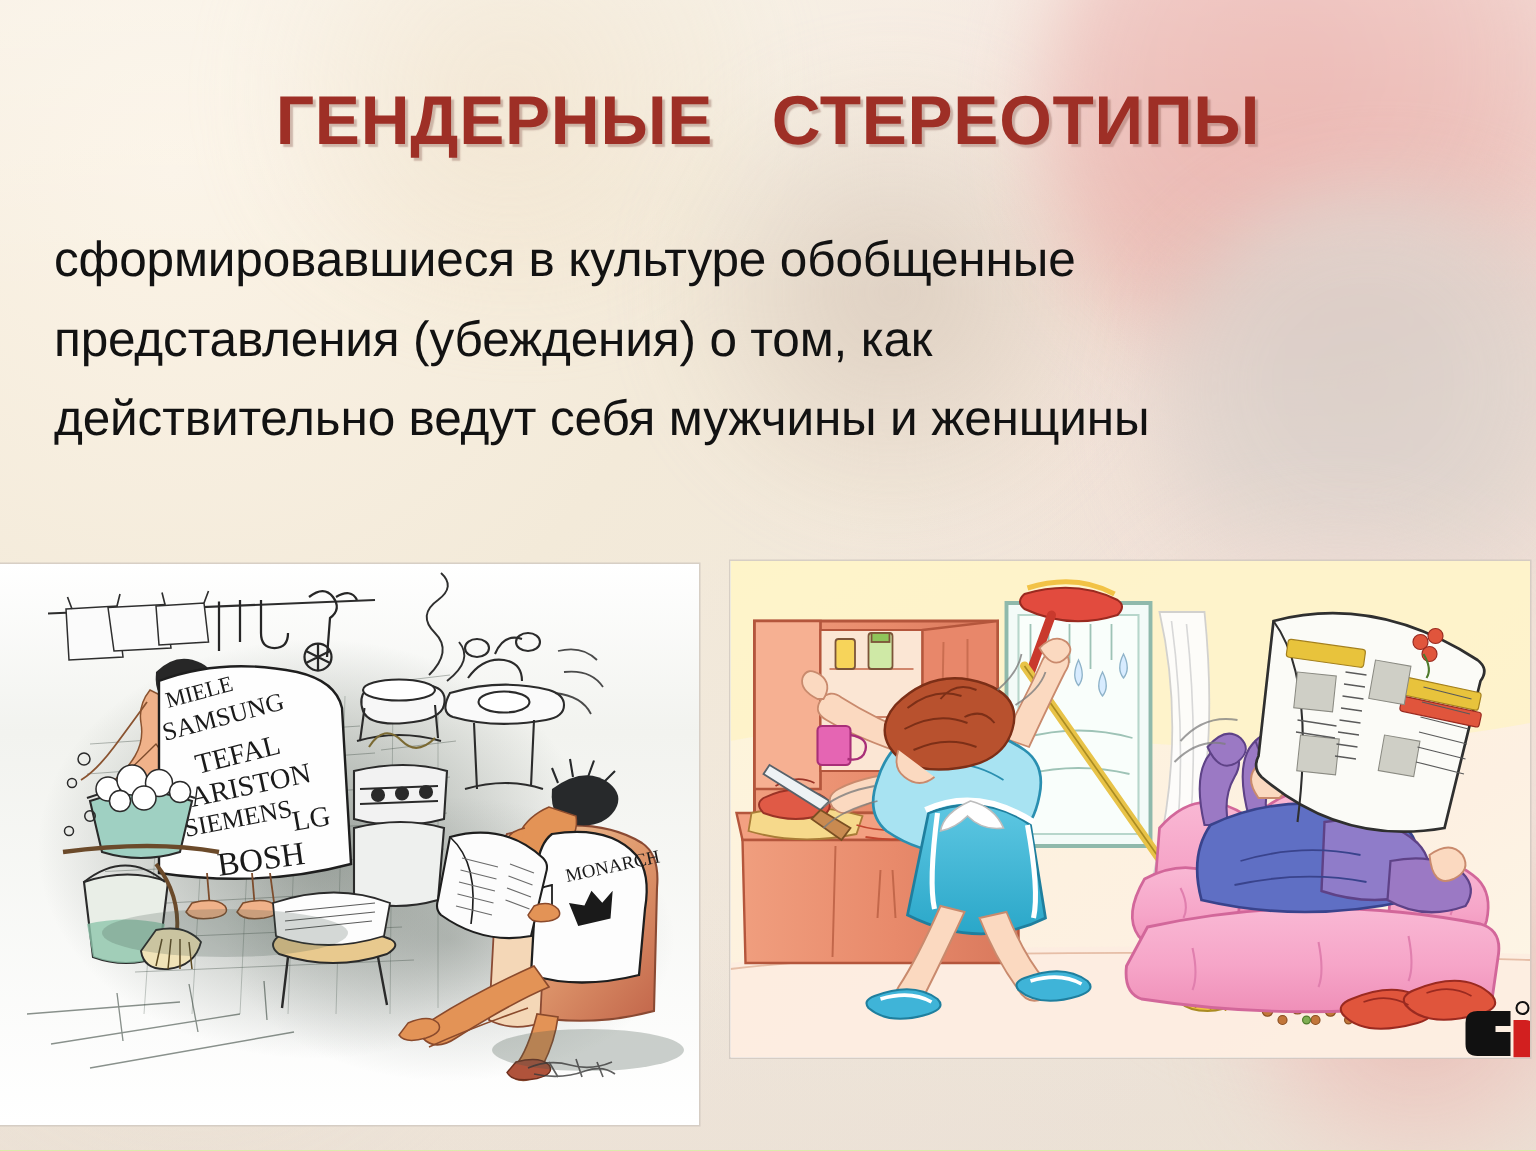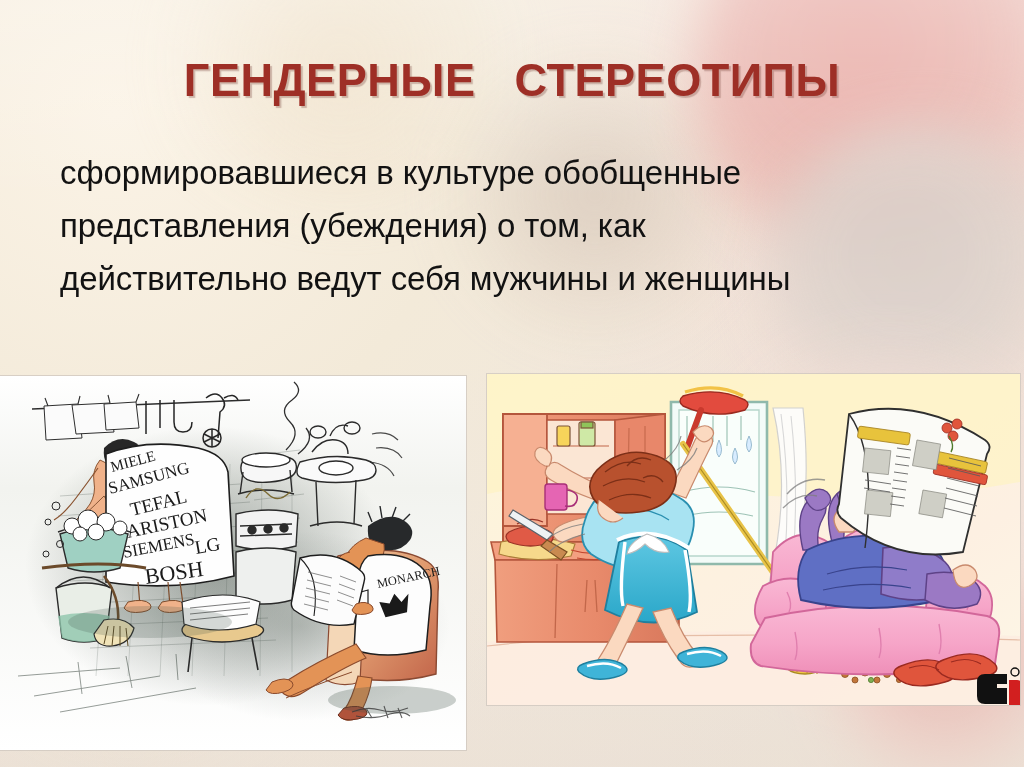--- a/index.html
+++ b/index.html
@@ -53,21 +53,21 @@
     font-weight:bold;
     letter-spacing:.5px;
     color:#9e2f26;
     text-shadow:2px 2px 1px rgba(120,70,60,.33);
     white-space:pre;
     transform:scaleX(.98);
   }
 
   
   #body-text{
-    position:absolute;left:60px;top:146px;width:950px;
+    position:absolute;left:36px;top:146px;width:950px;
     font-size:33px;line-height:53px;
     color:#121212;
     letter-spacing:-.1px;
     white-space:pre-line;
   }
 
   
   .pic{position:absolute;background:#ffffff;overflow:hidden;}
   #pic-left{left:0px;top:376px;width:466px;height:374px;
     box-shadow:0 0 0 1px rgba(205,198,190,.75);}

